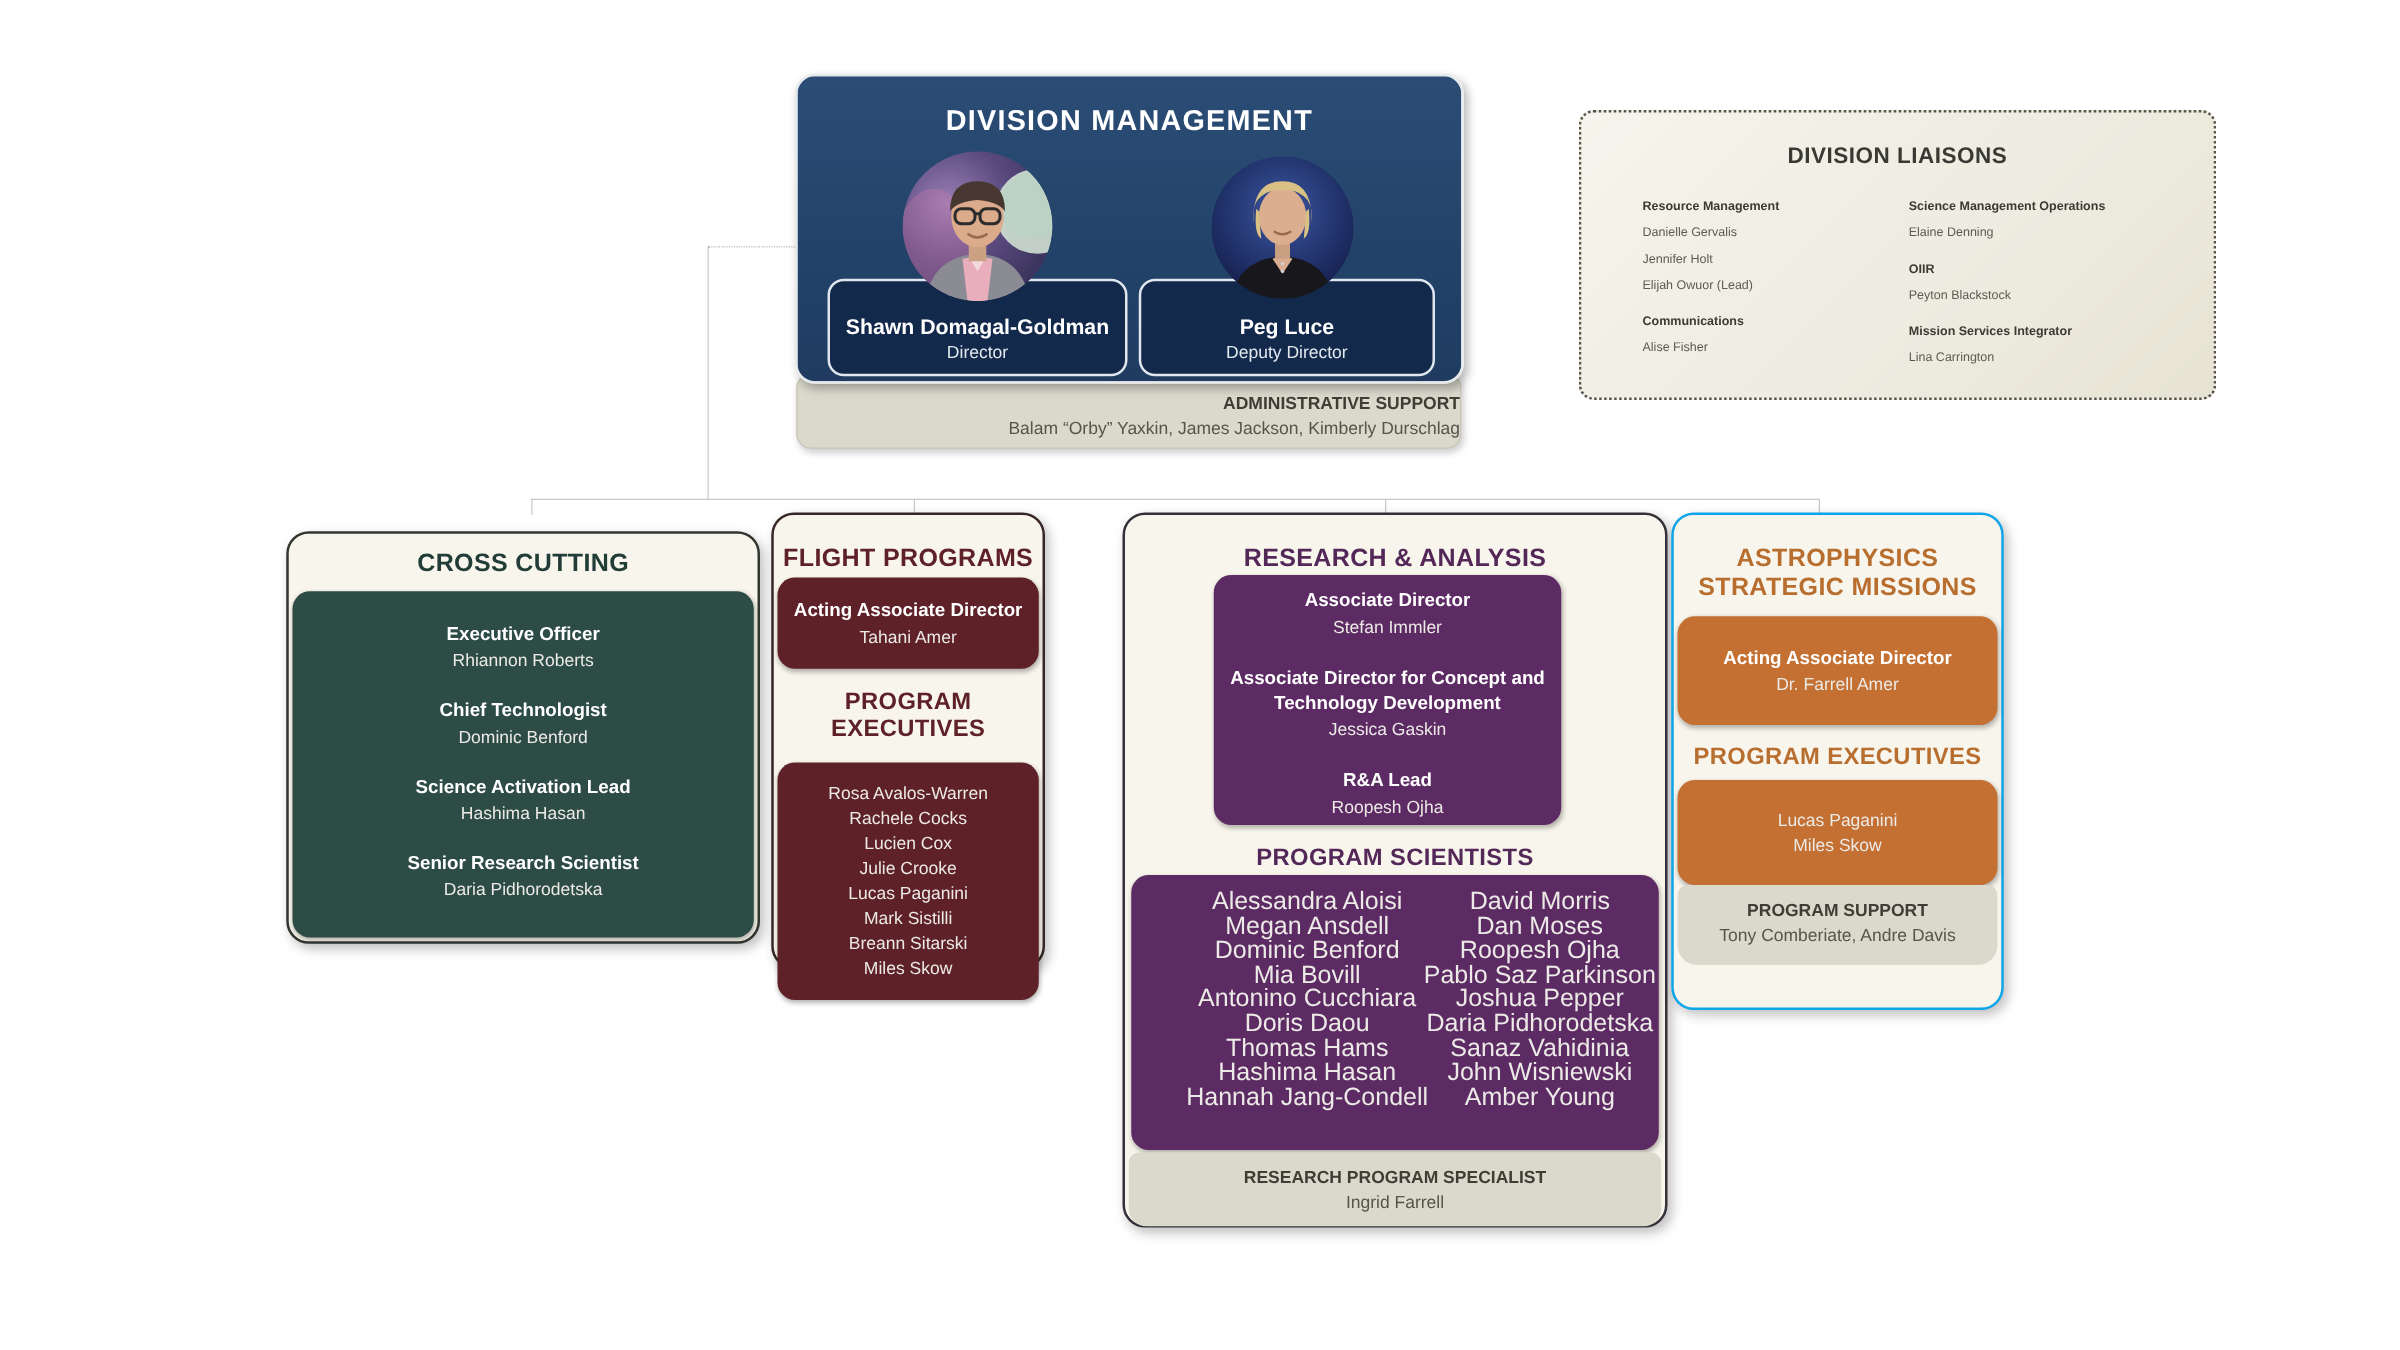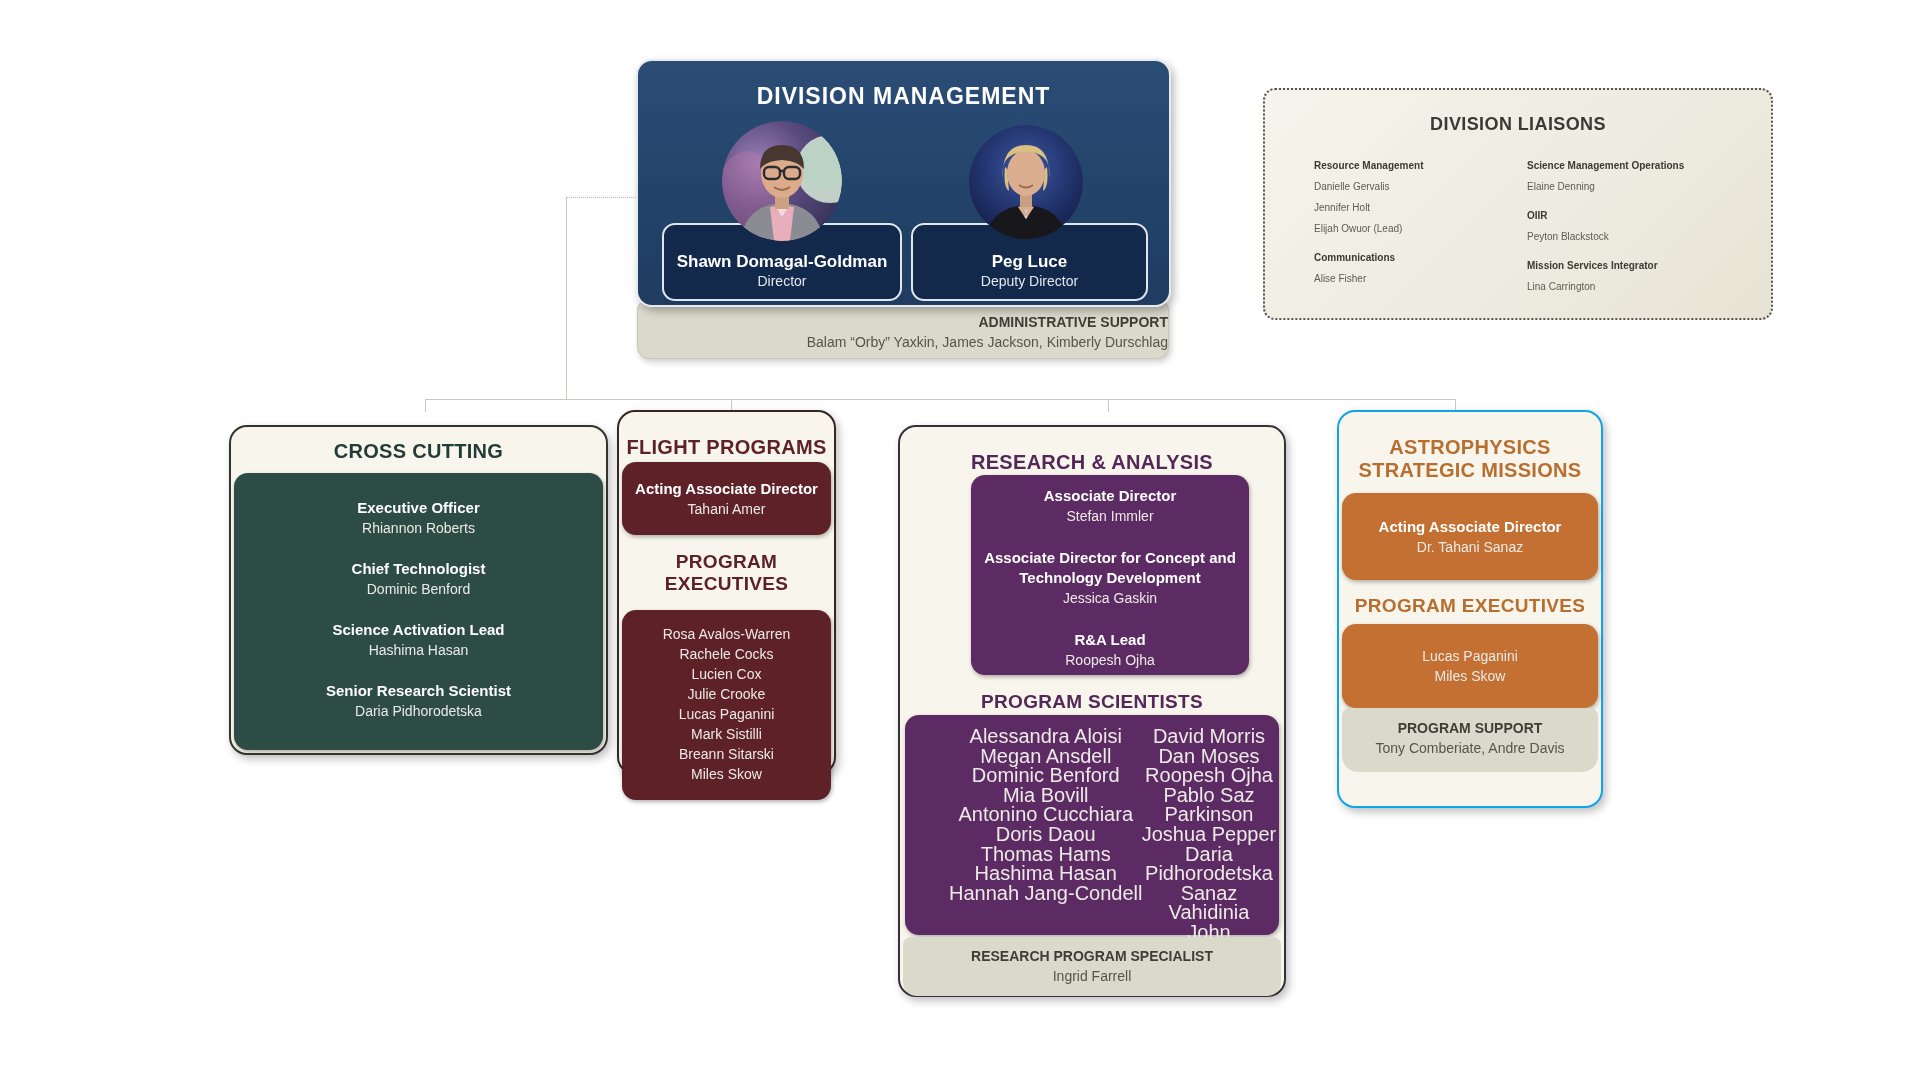--- a/index.html
+++ b/index.html
@@ -73,21 +73,21 @@
 
   
   .fp{left:617px;top:410px;width:219px;height:365px;border:2px solid #382526;}
   .fp .col-title{top:24px;color:#5e2127;}
   .fp-box1{left:3px;right:3px;top:50px;height:73px;background:#5e2127;
     display:flex;flex-direction:column;justify-content:center;}
   .fp-head{top:139px;color:#5e2127;}
   .fp-box2{left:3px;right:3px;top:170px;height:190px;background:#5e2127;padding-top:14px;margin-top:28px;}
 
   
-  .ra{left:898px;top:410px;width:388px;height:572px;border:2px solid #35303a;margin-top:15px;}
+  .ra{left:898px;top:410px;width:436px;height:572px;border:2px solid #35303a;}
   .ra .col-title{top:24px;color:#532758;}
   .ra-box1{left:71px;width:278px;top:48px;height:200px;background:#5d2b63;padding-top:11px;}
   .ra-group{margin-bottom:22px;padding:0 12px;}
   .ra-head{top:264px;color:#532758;}
   .ra-box2{left:5px;right:5px;top:288px;height:220px;background:#5d2b63;}
   .ra-list{position:absolute;top:12px;font-size:20px;line-height:19.6px;color:#eceae6;text-align:center;}
   .ra-list1{left:44px;}
   .ra-list2{left:234px;}
   .ra-footer{top:510px;height:59px;padding-top:9px;}
 
@@ -299,21 +299,21 @@
     </div>
   </div>
 
   <div class="col asm">
     <div class="col-title">
       <div>ASTROPHYSICS</div>
       <div>STRATEGIC MISSIONS</div>
     </div>
     <div class="inner asm-box1">
       <div class="role">Acting Associate Director</div>
-      <div class="name">Dr. Tahani Sanaz</div>
+      <div class="name">Dr. Farrell Amer</div>
     </div>
     <div class="sub-head asm-head">PROGRAM EXECUTIVES</div>
     <div class="inner asm-box2">
       <div class="name">Lucas Paganini</div>
       <div class="name">Miles Skow</div>
     </div>
     <div class="footer-bar asm-footer">
       <div class="bar-title">PROGRAM SUPPORT</div>
       <div class="bar-names">Tony Comberiate, Andre Davis</div>
     </div>

